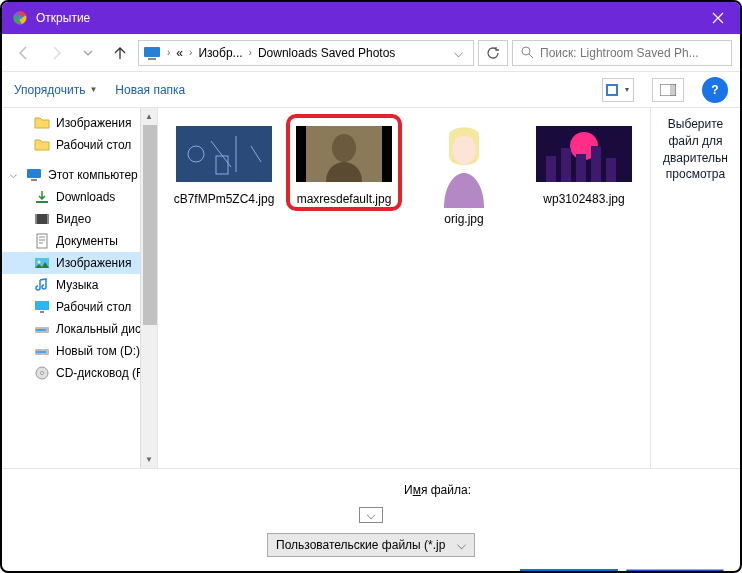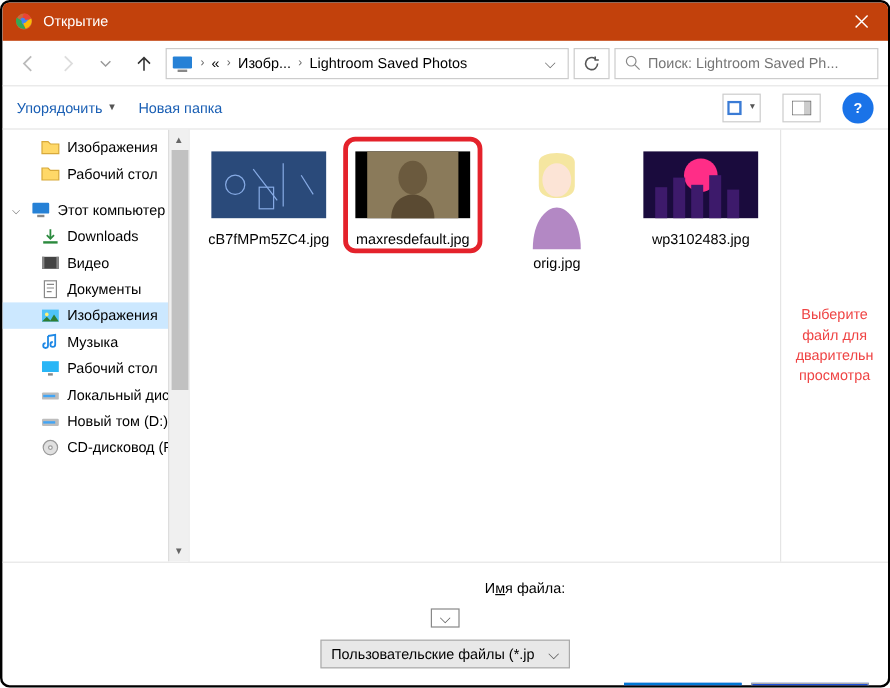--- a/index.html
+++ b/index.html
@@ -1,17 +1,17 @@
 <!DOCTYPE html>
 <html><head>
 <meta charset="utf-8">
 <style>
   * { box-sizing: border-box; margin: 0; padding: 0; font-family: "Segoe UI", Tahoma, sans-serif; font-size: 12px; }
   body { background: #fff; width: 742px; height: 573px; overflow: hidden; border: 2px solid #000; border-radius: 8px; }
-  .titlebar { background: #c2410c; color: #fff; height: 32px; display: flex; align-items: center; padding: 0 0 0 10px; }
+  .titlebar { background: #6d28d9; color: #fff; height: 32px; display: flex; align-items: center; padding: 0 0 0 10px; }
   .titlebar .chrome-icon { width: 16px; height: 16px; margin-right: 8px; }
   .titlebar .title { flex: 1; font-size: 12px; }
   .titlebar .close { width: 45px; height: 32px; display: flex; align-items: center; justify-content: center; cursor: pointer; }
 
   .navbar { height: 38px; display: flex; align-items: center; padding: 4px 8px; gap: 4px; border-bottom: 1px solid #e5e5e5; }
   .navbtn { width: 28px; height: 28px; display: flex; align-items: center; justify-content: center; color: #999; border-radius: 2px; }
   .navbtn.enabled { color: #1a73e8; }
   .breadcrumb { flex: 1; border: 1px solid #ccc; height: 26px; display: flex; align-items: center; padding: 0 4px; background: #fff; }
   .breadcrumb .pcicon { width: 18px; height: 16px; margin-right: 2px; }
   .breadcrumb .chev { color: #666; padding: 0 4px; font-size: 10px; }
@@ -39,21 +39,21 @@
   .sb-scroll .thumb { position: absolute; top: 17px; left: 2px; right: 2px; height: 200px; background: #c1c1c1; }
 
   .filepane { flex: 1; display: flex; }
   .files { flex: 1; padding: 12px; display: flex; align-items: flex-start; gap: 12px; }
   .fileitem { width: 108px; display: flex; flex-direction: column; align-items: center; gap: 4px; cursor: pointer; }
   .thumb { width: 96px; height: 68px; display: flex; align-items: center; justify-content: center; }
   .fname { text-align: center; word-break: break-all; line-height: 1.25; }
   .fileitem.highlighted { position: relative; }
   .fileitem.highlighted::before { content: ""; position: absolute; top: -6px; left: -4px; right: -4px; bottom: -4px; border: 4px solid #e4222b; border-radius: 10px; pointer-events: none; }
 
-  .preview { width: 90px; border-left: 1px solid #e5e5e5; display: flex; align-items: center; justify-content: center; padding: 8px; color: #ef4444; text-align: center; line-height: 1.4; }
+  .preview { width: 90px; border-left: 1px solid #e5e5e5; display: flex; justify-content: center; padding: 8px; color: #0f172a; text-align: center; line-height: 1.4; }
 
   .footer { border-top: 1px solid #e5e5e5; padding: 14px 16px; }
   .frow { display: flex; align-items: center; gap: 10px; margin-bottom: 12px; flex-direction: column; }
   .frow .lbl { width: 200px; text-align: right; }
   .frow .lbl u { text-decoration: underline; }
   .fname-input { flex: 1; height: 24px; border: 1px solid #888; padding: 0 6px; display: flex; align-items: center; }
   .fname-input .dd { margin-left: auto; color: #555; }
   .ftype { width: 208px; height: 24px; border: 1px solid #aaa; background: #e8e8e8; padding: 0 8px; display: flex; align-items: center; }
   .ftype .dd { margin-left: auto; color: #555; }
   .btnrow { display: flex; justify-content: flex-end; gap: 8px; }
@@ -106,21 +106,21 @@
   <div class="breadcrumb">
     <svg class="pcicon" viewBox="0 0 18 16">
         <rect x="1" y="2" width="16" height="10" rx="1" fill="#2681d6"></rect>
         <rect x="5" y="13" width="8" height="2" fill="#888"></rect>
       </svg>
     <span class="chev">›</span>
     <span class="crumb">«</span>
     <span class="chev">›</span>
     <span class="crumb">Изобр...</span>
     <span class="chev">›</span>
-    <span class="crumb">Lightroom Saved Photos</span>
+    <span class="crumb">Downloads Saved Photos</span>
     <span class="bcdrop">⌵</span>
   </div>
   <div class="refresh">
       <svg width="14" height="14" viewBox="0 0 14 14">
         <path d="M12 7 A5 5 0 1 1 10 3" stroke="#555" stroke-width="1.3" fill="none"></path>
         <path d="M10 1 L10 4 L13 4" stroke="#555" stroke-width="1.3" fill="none"></path>
       </svg>
     </div>
   <div class="search">
     <svg width="13" height="13" viewBox="0 0 13 13">

